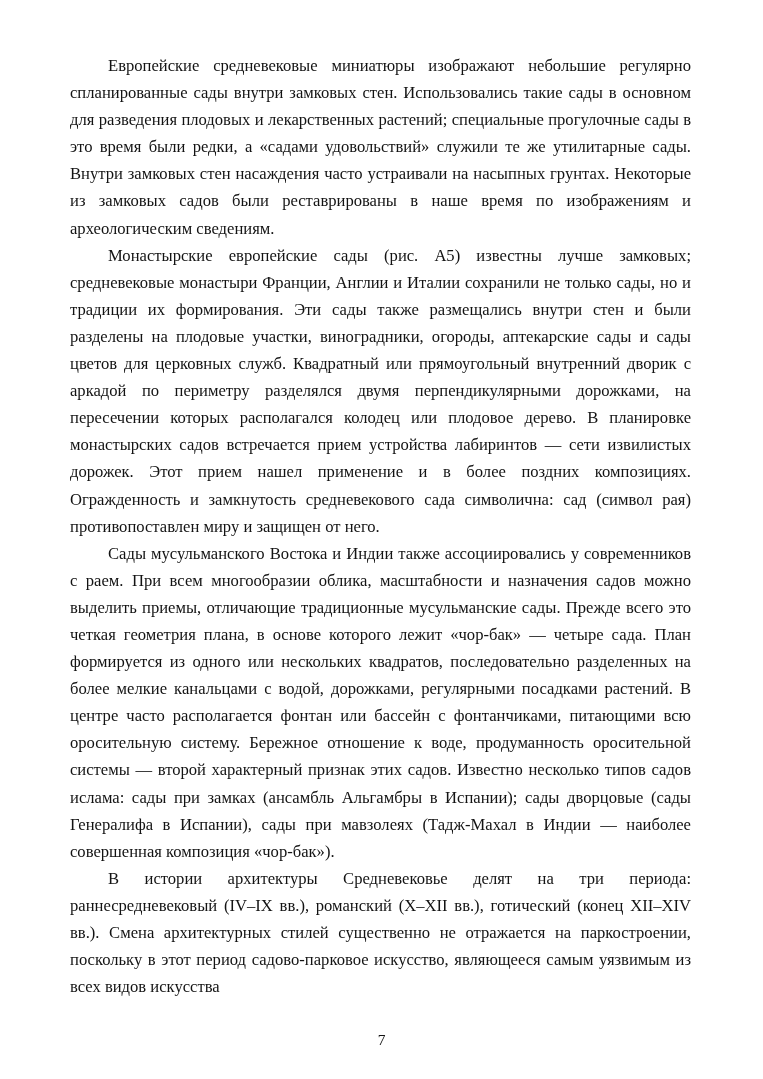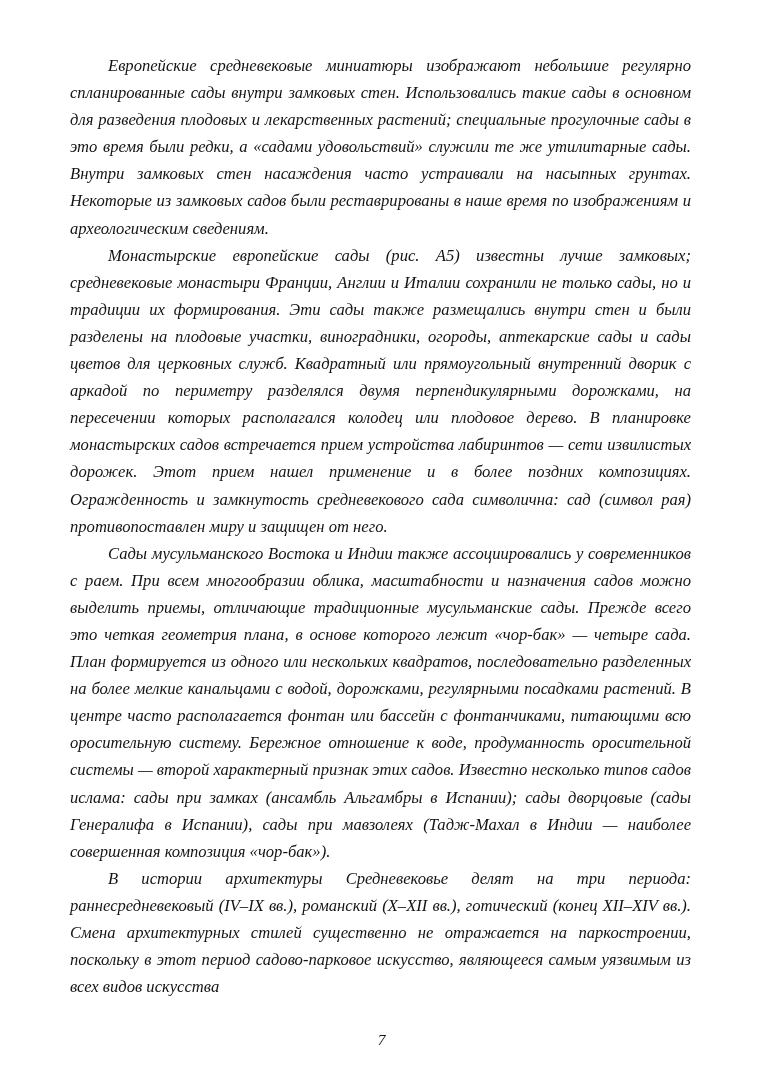--- a/index.html
+++ b/index.html
@@ -16,21 +16,20 @@
     overflow: hidden;
   }
   .page {
     position: absolute;
     left: 0;
     top: 0;
     width: 763px;
     height: 1079px;
     box-sizing: border-box;
     padding: 52px 72px 0 70px;
-    font-style: italic;
   }
   .body-text {
     font-size: 16.6px;
     line-height: 27.1px;
     text-align: justify;
     text-justify: inter-word;
     color: #131313;
   }
   .body-text p {
     margin: 0;

